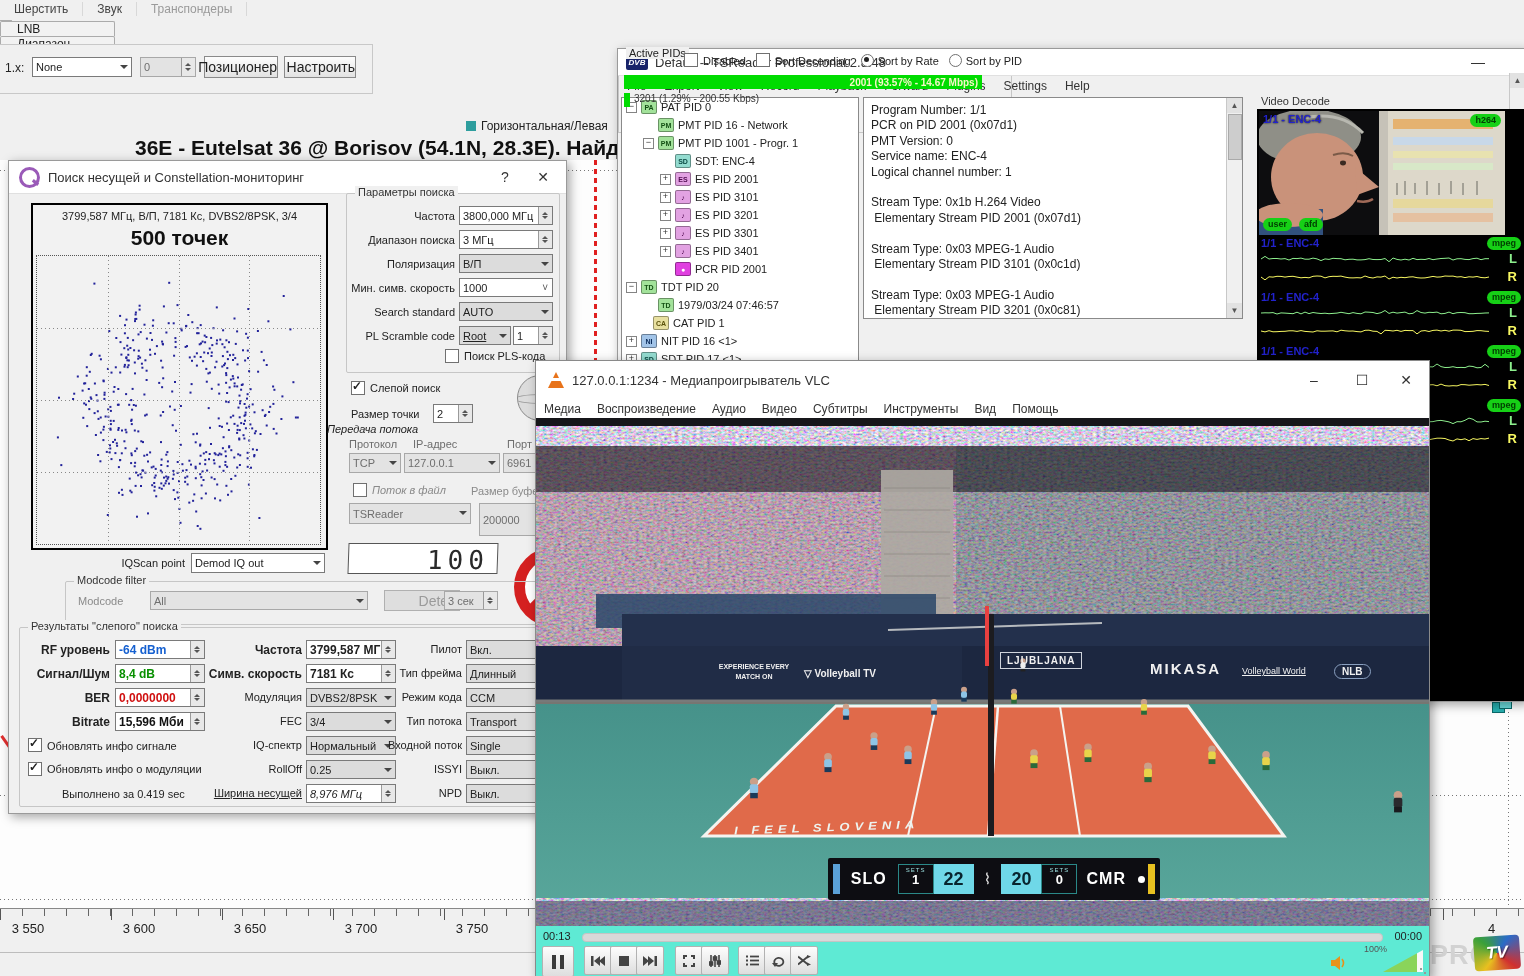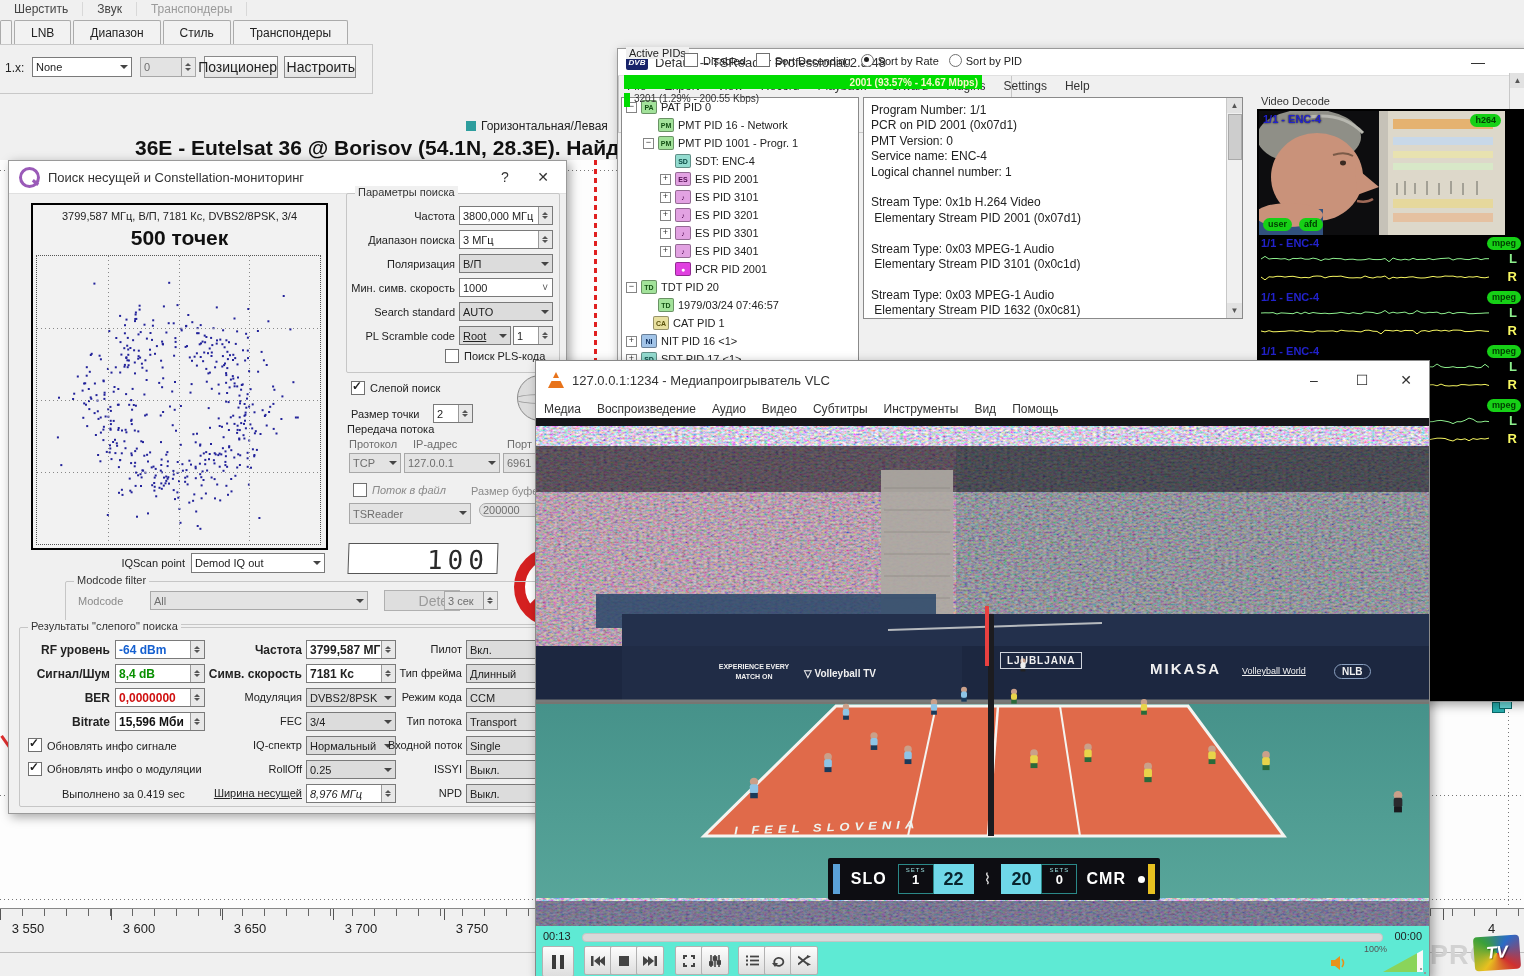--- a/index.html
+++ b/index.html
@@ -27,21 +27,21 @@
   .group{position:absolute;border:1px solid #c6c6c6;border-radius:2px;}
   .group>.glabel{position:absolute;top:-8px;left:8px;background:#f0f0f0;padding:0 3px;font-size:11px;color:#333;}
   .btn{position:absolute;background:linear-gradient(#fdfdfd,#e2e2e2);border:1px solid #8a8a8a;font-size:14px;
        display:flex;align-items:center;justify-content:flex-end;box-sizing:border-box;}
   .btn.dis{color:#9a9a9a;background:#dedede;border-color:#b0b0b0;}
   .lbl{position:absolute;font-size:11px;white-space:nowrap;}
   .lbl.r{text-align:right;}
   
   .bg-menu{left:0;top:0;height:16px;display:flex;gap:0;font-size:12px;color:#444;align-items:flex-end;}
   .bg-menu span{padding:0 14px;border-right:1px solid #d8d8d8;}
-  .bg-tabs{left:0;top:20px;display:flex;height:24px;align-items:stretch;}
+  .bg-tabs{left:0;top:20px;display:flex;height:24px;align-items:stretch;flex-direction:column;}
   .tab{border:1px solid #ababab;border-bottom:none;background:#f2f2f2;font-size:12px;display:flex;align-items:center;padding:0 16px;margin-right:2px;border-radius:2px 2px 0 0;}
   .tab.stub{width:10px;padding:0;}
   .bg-chart{left:0;top:160px;width:1524px;height:748px;background:#fdfdfd;}
   .dotline-h{position:absolute;left:0;width:100%;height:1px;background-image:repeating-linear-gradient(90deg,#777 0 1px,transparent 1px 4px);}
   .dotline-v{position:absolute;top:0;height:100%;width:1px;background-image:repeating-linear-gradient(180deg,#777 0 1px,transparent 1px 4px);}
   .redmark{position:absolute;width:3px;background-image:repeating-linear-gradient(180deg,#e02020 0 5px,transparent 5px 9px);}
   .bg-axis{left:0;top:908px;width:1524px;border-top:1px solid #888;height:40px;}
   .ticks{position:absolute;left:0;top:0;width:100%;height:7px;
          background-image:repeating-linear-gradient(90deg,#666 0 1px,transparent 1px 22px);}
   .ticks.major{height:11px;background-image:repeating-linear-gradient(90deg,#555 0 1px,transparent 1px 111px);}
@@ -776,21 +776,21 @@
         <span>Слепой поиск</span>
     </div>
     <span class="lbl" style="left:342px;top:247px;">Размер точки</span>
     <div class="ctl" style="left:424px;top:243px;width:40px;">
       <span>2</span>
         <span class="spin"></span>
     </div>
     <div class="globe"></div>
 
     <div>
-      <span class="lbl" style="left:338px;top:262px;">Передача потока</span>
+      <span class="lbl" style="left:318px;top:262px;font-style:italic;">Передача потока</span>
       <span class="lbl" style="left:340px;top:277px;color:#6e6e6e;">Протокол</span>
       <span class="lbl" style="left:404px;top:277px;color:#6e6e6e;">IP-адрес</span>
       <span class="lbl" style="left:498px;top:277px;color:#6e6e6e;">Порт</span>
       <div class="ctl dis" style="left:340px;top:292px;width:52px;height:20px;">
           <span>TCP</span>
           <span class="dd-arrow"></span>
         </div>
       <div class="ctl dis" style="left:395px;top:292px;width:96px;height:20px;">
           <span>127.0.0.1</span>
           <span class="dd-arrow"></span>
@@ -800,21 +800,21 @@
         </div>
       <div style="position:absolute;left:344px;top:322px;display:flex;align-items:center;font-size:11px;color:#8a8a8a;font-style:italic;">
         <span class="chk"></span>
           <span>Поток в файл</span>
       </div>
       <span class="lbl" style="left:462px;top:324px;color:#8a8a8a;">Размер буфер</span>
       <div class="ctl dis" style="left:340px;top:342px;width:122px;height:21px;">
           <span>TSReader</span>
           <span class="dd-arrow"></span>
         </div>
-      <div class="ctl dis" style="left:470px;top:342px;width:66px;height:14px;border-radius:9px;">
+      <div class="ctl dis" style="left:470px;top:342px;width:66px;height:33px;">
           <span>200000</span>
         </div>
     </div>
 
     <div class="sevenseg">100</div>
     <div class="noentry"></div>
 
     <span class="lbl r" style="left:92px;top:396px;width:84px;">IQScan point</span>
     <div class="ctl" style="left:182px;top:392px;width:134px;height:20px;">
       <span>Demod IQ out</span>
@@ -1040,21 +1040,21 @@
           <div style="white-space: pre;">Service name: ENC-4</div>
           <div style="white-space: pre;">Logical channel number: 1</div>
           <div style="white-space: pre;">&nbsp;</div>
           <div style="white-space: pre;">Stream Type: 0x1b H.264 Video</div>
           <div style="white-space: pre;"> Elementary Stream PID 2001 (0x07d1)</div>
           <div style="white-space: pre;">&nbsp;</div>
           <div style="white-space: pre;">Stream Type: 0x03 MPEG-1 Audio</div>
           <div style="white-space: pre;"> Elementary Stream PID 3101 (0x0c1d)</div>
           <div style="white-space: pre;">&nbsp;</div>
           <div style="white-space: pre;">Stream Type: 0x03 MPEG-1 Audio</div>
-          <div style="white-space: pre;"> Elementary Stream PID 1632 (0x0c81)</div>
+          <div style="white-space: pre;"> Elementary Stream PID 3201 (0x0c81)</div>
         </div>
       <div class="sbar">
         <span class="up">▲</span>
           <span class="dn">▼</span>
           <span class="thumb"></span>
       </div>
     </div>
 
     <div id="apids">
       <div class="row1">

